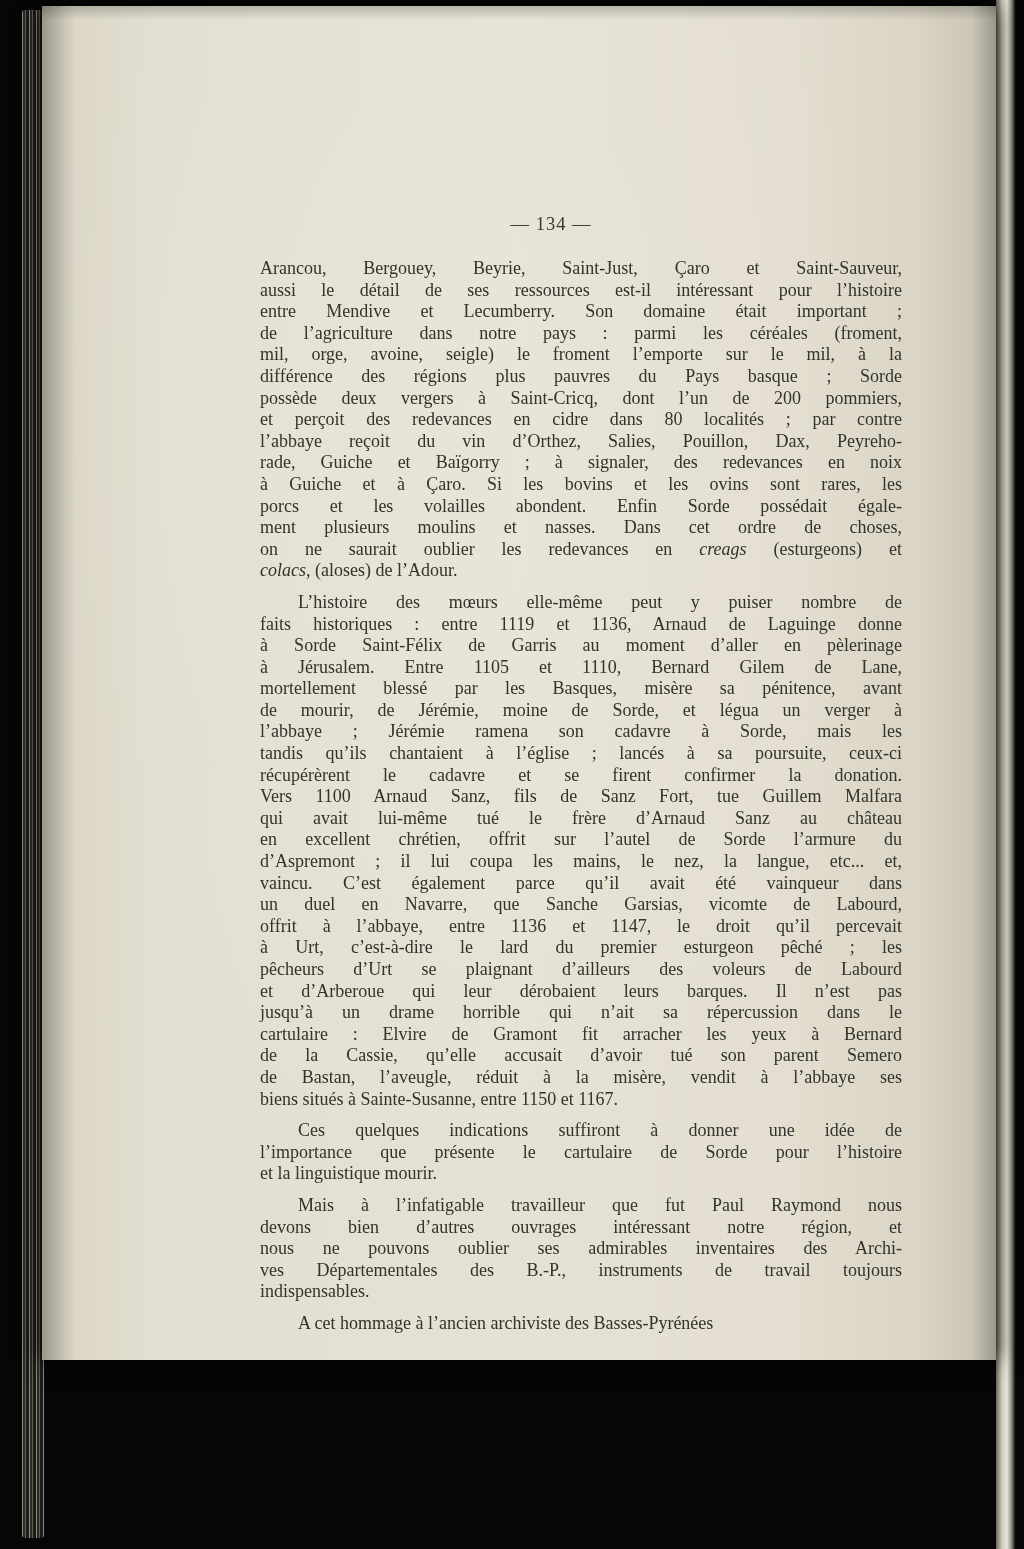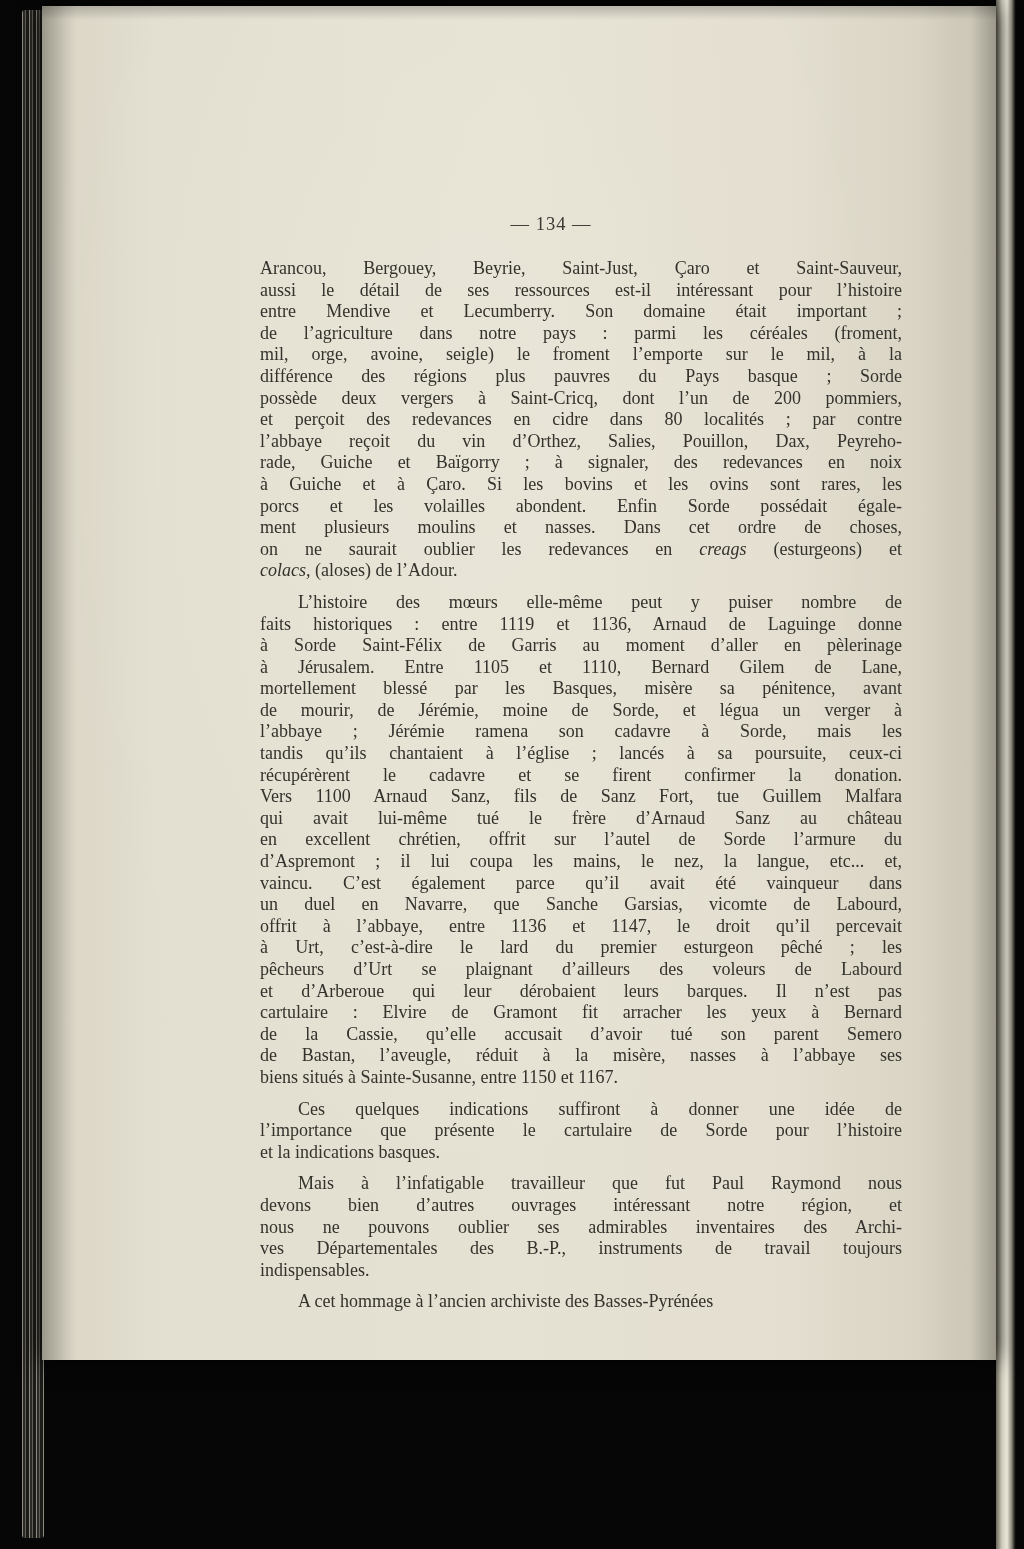--- a/index.html
+++ b/index.html
@@ -101,29 +101,30 @@
           <div class="line"><span>Vers 1100 Arnaud Sanz, fils de Sanz Fort, tue Guillem Malfara</span></div>
           <div class="line"><span>qui avait lui-même tué le frère d’Arnaud Sanz au château</span></div>
           <div class="line"><span>en excellent chrétien, offrit sur l’autel de Sorde l’armure du</span></div>
           <div class="line"><span>d’Aspremont ; il lui coupa les mains, le nez, la langue, etc... et,</span></div>
           <div class="line"><span>vaincu. C’est également parce qu’il avait été vainqueur dans</span></div>
           <div class="line"><span>un duel en Navarre, que Sanche Garsias, vicomte de Labourd,</span></div>
           <div class="line"><span>offrit à l’abbaye, entre 1136 et 1147, le droit qu’il percevait</span></div>
           <div class="line"><span>à Urt, c’est-à-dire le lard du premier esturgeon pêché ; les</span></div>
           <div class="line"><span>pêcheurs d’Urt se plaignant d’ailleurs des voleurs de Labourd</span></div>
           <div class="line"><span>et d’Arberoue qui leur dérobaient leurs barques. Il n’est pas</span></div>
+          <div class="line"><span>jusqu’à un drame horrible qui n’ait sa répercussion dans le</span></div>
           <div class="line"><span>cartulaire : Elvire de Gramont fit arracher les yeux à Bernard</span></div>
           <div class="line"><span>de la Cassie, qu’elle accusait d’avoir tué son parent Semero</span></div>
-          <div class="line"><span>de Bastan, l’aveugle, réduit à la misère, nasses à l’abbaye ses</span></div>
+          <div class="line"><span>de Bastan, l’aveugle, réduit à la misère, vendit à l’abbaye ses</span></div>
           <div class="line"><span>biens situés à Sainte-Susanne, entre 1150 et 1167.</span></div>
         </div>
         <div class="para indent">
           <div class="line"><span>Ces quelques indications suffiront à donner une idée de</span></div>
           <div class="line"><span>l’importance que présente le cartulaire de Sorde pour l’histoire</span></div>
-          <div class="line"><span>et la indications basques.</span></div>
+          <div class="line"><span>et la linguistique mourir.</span></div>
         </div>
         <div class="para indent">
           <div class="line"><span>Mais à l’infatigable travailleur que fut Paul Raymond nous</span></div>
           <div class="line"><span>devons bien d’autres ouvrages intéressant notre région, et</span></div>
           <div class="line"><span>nous ne pouvons oublier ses admirables inventaires des Archi-</span></div>
           <div class="line"><span>ves Départementales des B.-P., instruments de travail toujours</span></div>
           <div class="line"><span>indispensables.</span></div>
         </div>
         <div class="para indent">
           <div class="line"><span>A cet hommage à l’ancien archiviste des Basses-Pyrénées</span></div>

